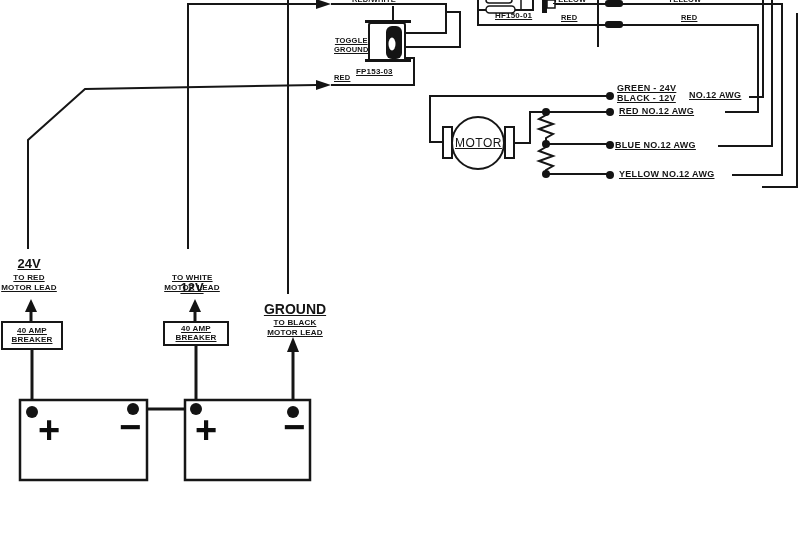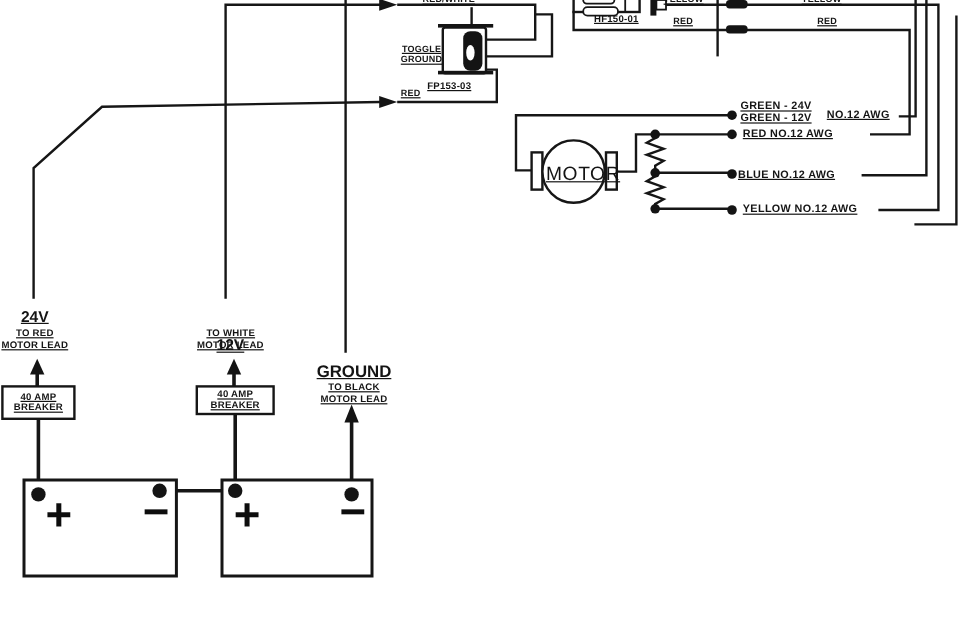--- a/index.html
+++ b/index.html
@@ -116,23 +116,23 @@
   </div>
   <div class="lbl s8 overlay" style="left:356px;top:67px;">FP153-03</div>
   <div class="lbl s7 overlay" style="left:334px;top:74px;">RED</div>
 
   <div class="lbl s8 overlay" style="left:495px;top:11px;">HF150-01</div>
   <div class="lbl s7 overlay" style="left:553px;top:-4px;">YELLOW</div>
   <div class="lbl s7 overlay" style="left:561px;top:14px;">RED</div>
   <div class="lbl s7 overlay" style="left:668px;top:-4px;">YELLOW</div>
   <div class="lbl s7 overlay" style="left:681px;top:14px;">RED</div>
 
-  <div class="lbl overlay ctr" style="left:455px;top:137px;width:46px;font-size:16px;letter-spacing:.5px;">MOTOR</div>
+  <div class="lbl overlay ctr" style="left:455px;top:137px;width:46px;font-size:12px;letter-spacing:.5px;">MOTOR</div>
   <div class="lbl s9 overlay" style="left:617px;top:83px;">GREEN - 24V</div>
-  <div class="lbl s9 overlay" style="left:617px;top:93px;">GREEN - 12V</div>
+  <div class="lbl s9 overlay" style="left:617px;top:93px;">BLACK - 12V</div>
   <div class="lbl s9 overlay" style="left:689px;top:90px;">NO.12  AWG</div>
   <div class="lbl s9 overlay" style="left:619px;top:106px;">RED  NO.12  AWG</div>
   <div class="lbl s9 overlay" style="left:615px;top:140px;">BLUE  NO.12  AWG</div>
   <div class="lbl s9 overlay" style="left:619px;top:169px;">YELLOW  NO.12  AWG</div>
 
   <div class="lbl big overlay ctr" style="left:9px;top:257px;width:40px;">24V</div>
   <div class="lbl s8 overlay ctr" style="left:9px;top:273px;width:40px;font-weight:600;">TO RED</div>
   <div class="lbl s8 overlay ctr" style="left:-1px;top:283px;width:60px;font-weight:600;">MOTOR LEAD</div>
   <div class="lbl s8 overlay ctr" style="left:2px;top:326px;width:60px;font-weight:600;">
     <div>40 AMP</div>

